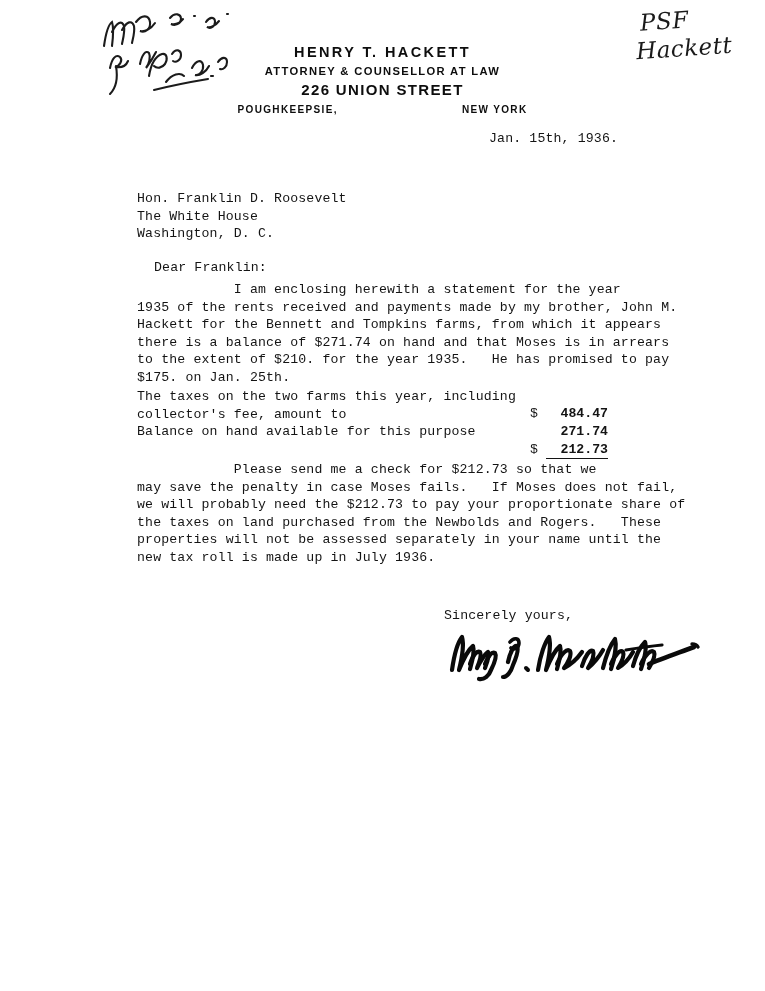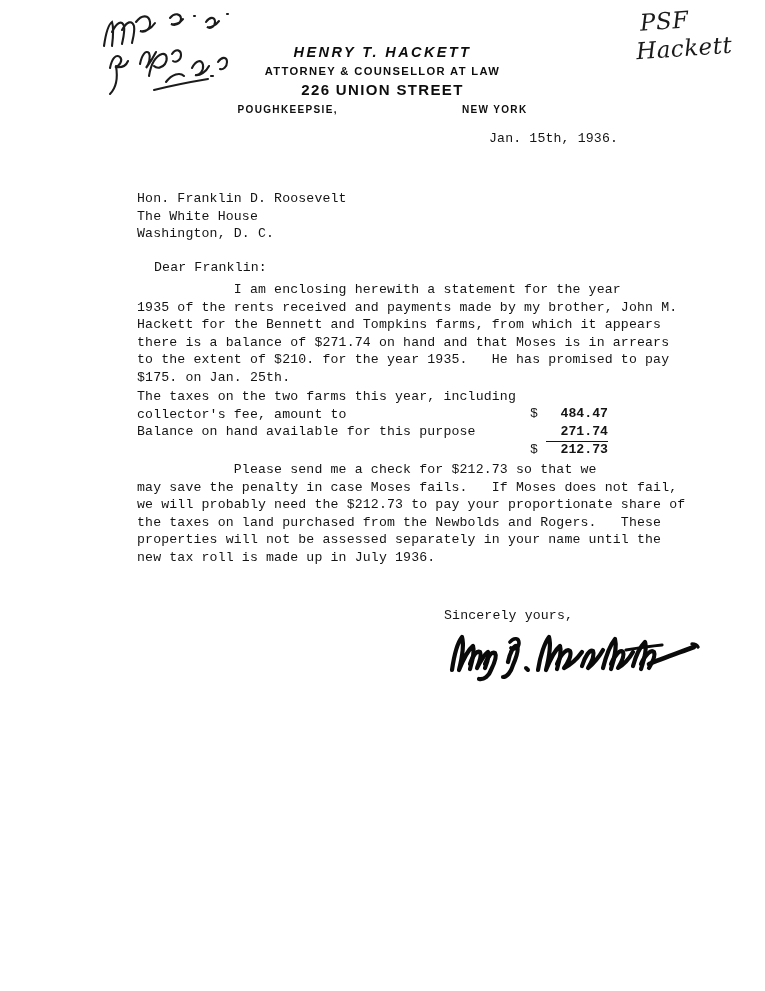--- a/index.html
+++ b/index.html
@@ -56,21 +56,20 @@
     top: 44px;
     width: 765px;
     text-align: center;
     font-family: "Liberation Sans", sans-serif;
   }
   .lh-name {
     font-size: 14.5px;
     font-weight: bold;
     letter-spacing: 2.4px;
     color: #0d0d0d;
-    font-style: italic;
   }
   .lh-sub {
     font-size: 11.2px;
     font-weight: bold;
     letter-spacing: 1.35px;
     margin-top: 5px;
     color: #0d0d0d;
   }
   .lh-street {
     font-size: 15px;
@@ -132,21 +131,21 @@
     text-align: left;
   }
   .fig-val {
     width: 62px;
     display: inline-block;
     text-align: right;
     font-weight: bold;
   }
   .fig-row.ruled .fig-val {
     border-bottom: 1.6px solid #141414;
-    padding-bottom: 1px;
+    padding-bottom: 18px;
     font-family: Liberation Mono, monospace;
   }
   .fig-row.total { margin-top: 1px; }
 
   
   .signature {
     position: absolute;
     left: 446px;
     top: 628px;
     width: 258px;

